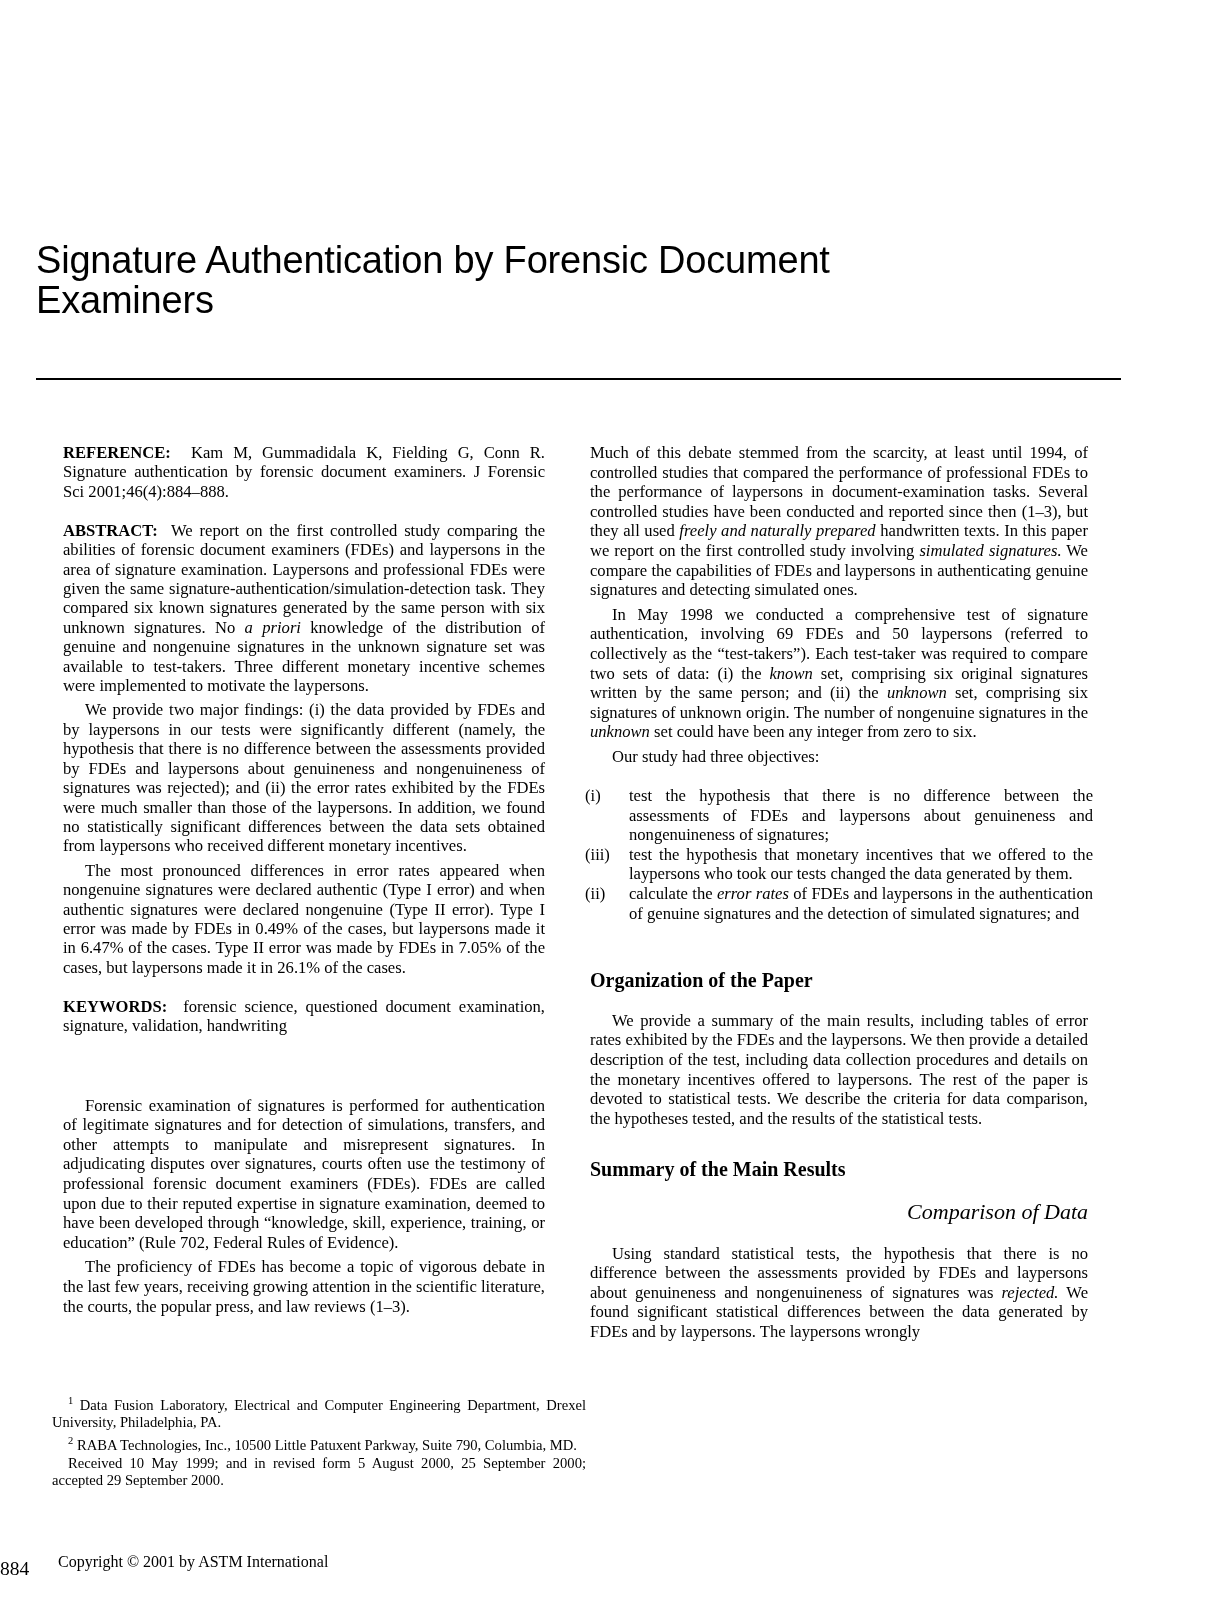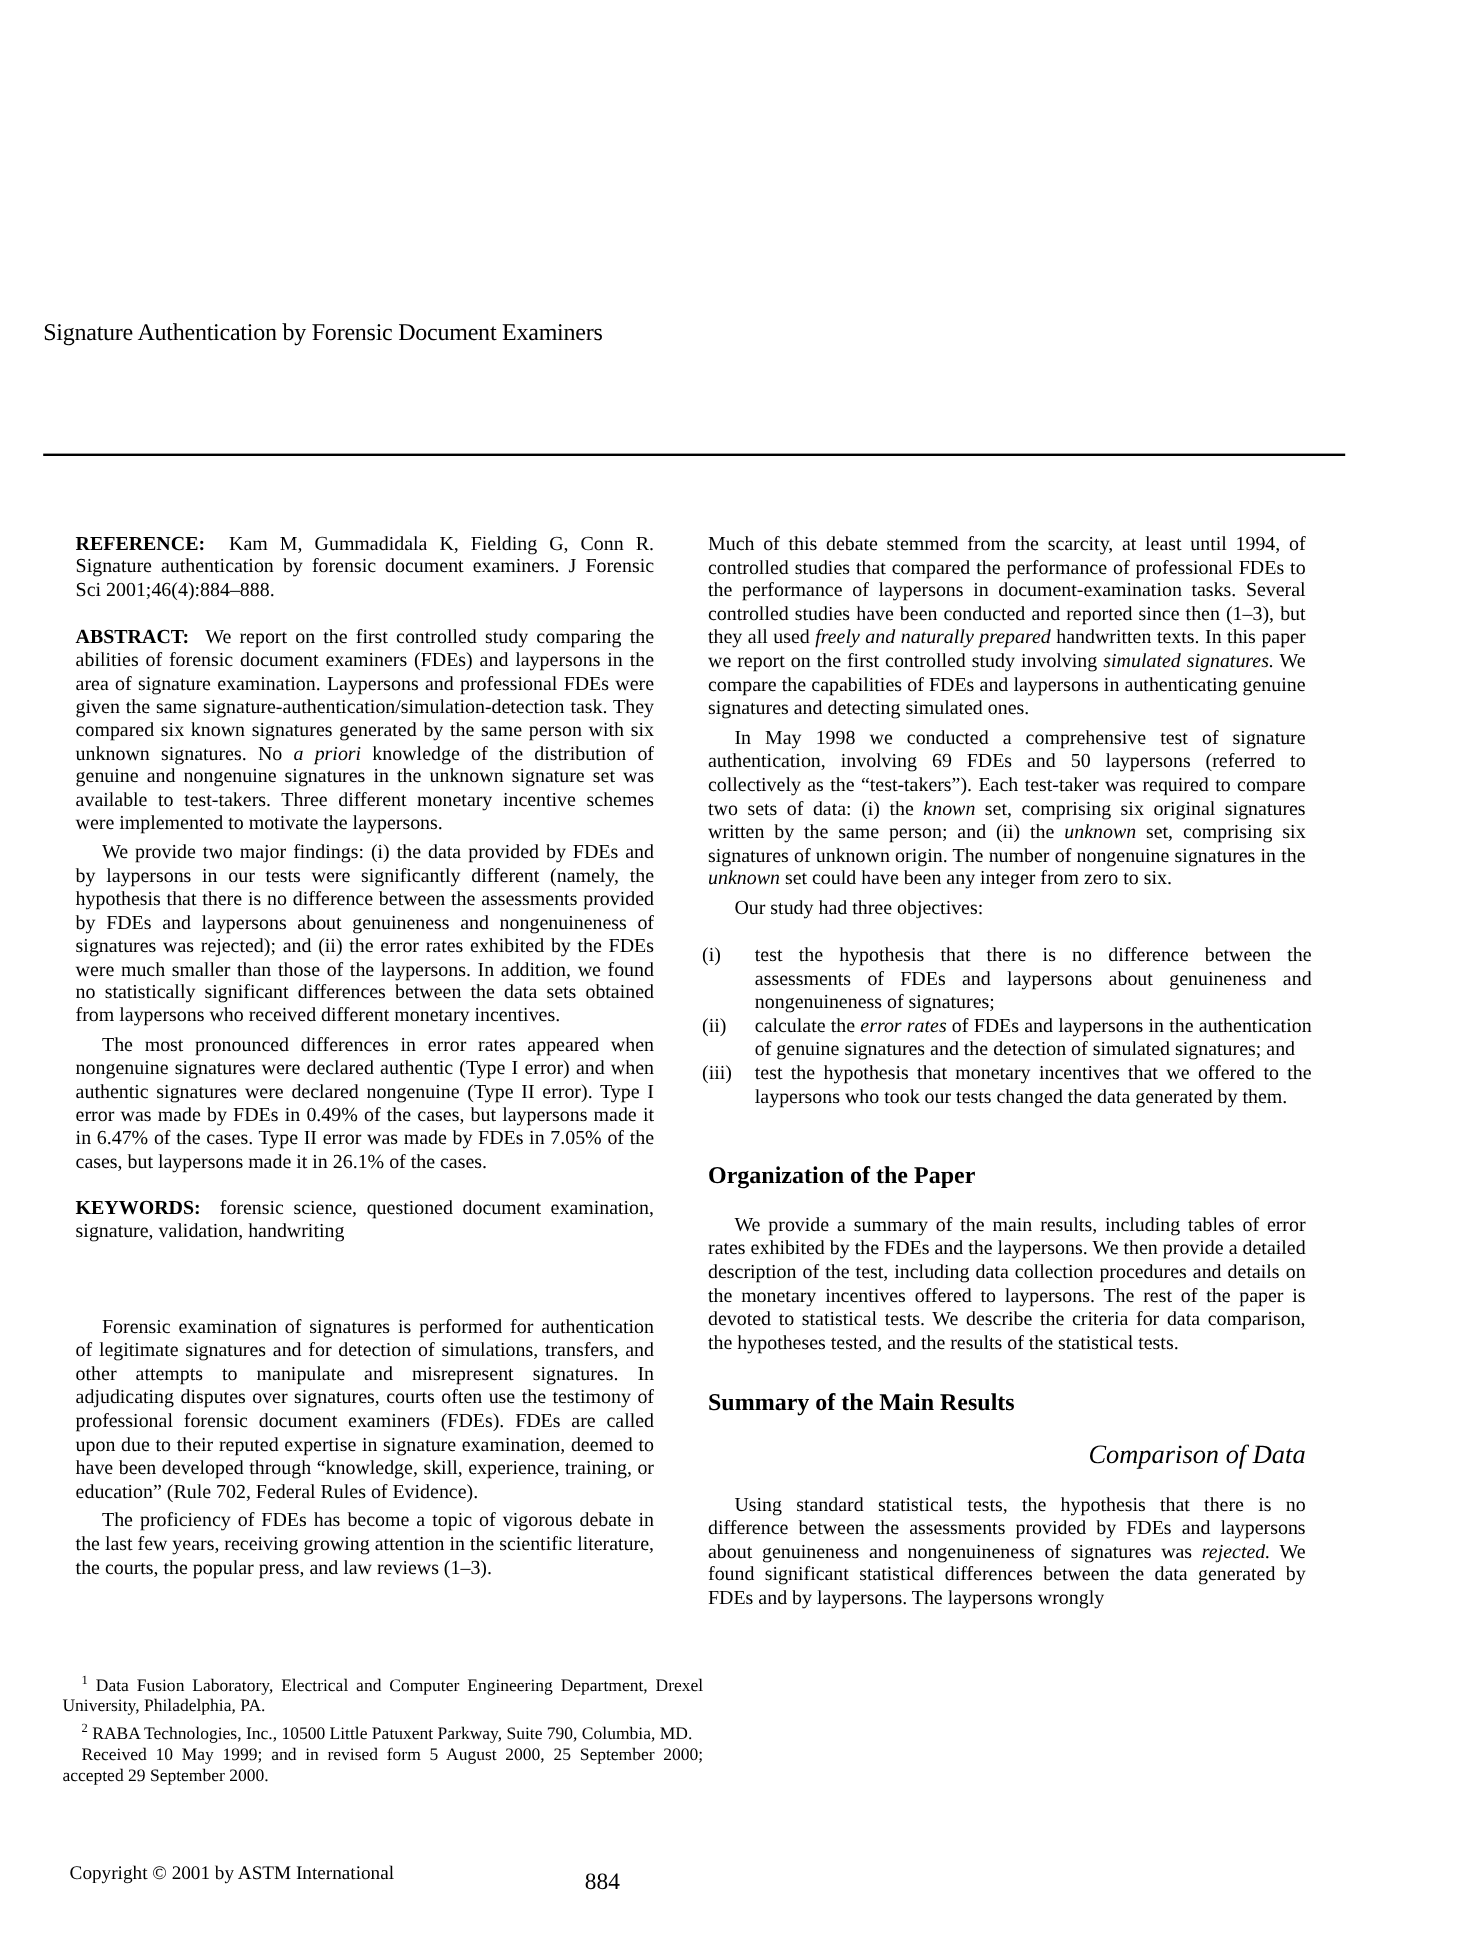--- a/index.html
+++ b/index.html
@@ -36,24 +36,24 @@
   }
   .authors sup {
     font-size: 0.62em;
     vertical-align: super;
     font-style: italic;
   }
 
   .article-title {
     position: absolute;
     left: 36px;
-    top: 244px;
+    top: 215px;
     width: 900px;
-    font-family: Liberation Serif, serif;
-    font-size: 20px;
+    font-family: Liberation Sans, sans-serif;
+    font-size: 38px;
     font-weight: 400;
     line-height: 40px;
     letter-spacing: -0.2px;
   }
 
   .title-rule {
     position: absolute;
     left: 36px;
     top: 378px;
     width: 1085px;
@@ -163,21 +163,21 @@
     top: 1553px;
     font-size: 16px;
     white-space: nowrap;
   }
 
   .page-number {
     position: absolute;
     left: 0;
     top: 1558px;
     width: 1004px;
-    text-align: center;
+    text-align: left;
     font-size: 19.5px;
   }
 </style>
 </head>
 <body>
 
 <div class="page">
 
 
   <h1 class="article-title">Signature Authentication by Forensic Document Examiners</h1>
@@ -209,26 +209,26 @@
     <p class="p-indent"><span>In May 1998 we conducted a comprehensive test of signature authentication, involving 69 FDEs and 50 laypersons (referred to collectively as the “test-takers”). Each test-taker was required to compare two sets of data: (i) the </span><span class="it">known</span><span> set, comprising six original signatures written by the same person; and (ii) the </span><span class="it">unknown</span><span> set, comprising six signatures of unknown origin. The number of nongenuine signatures in the </span><span class="it">unknown</span><span> set could have been any integer from zero to six.</span></p>
 
     <p class="p-indent">Our study had three objectives:</p>
 
     <ul class="obj-list" style="margin-top:19.6px">
       <li class="obj-item">
         <span class="obj-marker">(i)</span>
         <span class="obj-text"><span>test the hypothesis that there is no difference between the assessments of FDEs and laypersons about genuineness and nongenuineness of signatures;</span><span class="it"></span><span></span></span>
       </li>
       <li class="obj-item">
+        <span class="obj-marker wide">(iii)</span>
+        <span class="obj-text"><span>test the hypothesis that monetary incentives that we offered to the laypersons who took our tests changed the data generated by them.</span><span class="it"></span><span></span></span>
+      </li>
+      <li class="obj-item">
         <span class="obj-marker">(ii)</span>
         <span class="obj-text"><span>calculate the </span><span class="it">error rates</span><span> of FDEs and laypersons in the authentication of genuine signatures and the detection of simulated signatures; and</span></span>
-      </li>
-      <li class="obj-item">
-        <span class="obj-marker wide">(iii)</span>
-        <span class="obj-text"><span>test the hypothesis that monetary incentives that we offered to the laypersons who took our tests changed the data generated by them.</span><span class="it"></span><span></span></span>
       </li>
     </ul>
 
     <p class="heading-b" style="margin-top:48px">Organization of the Paper</p>
 
     <p class="p-indent" style="margin-top:20px">We provide a summary of the main results, including tables of error rates exhibited by the FDEs and the laypersons. We then provide a detailed description of the test, including data collection procedures and details on the monetary incentives offered to laypersons. The rest of the paper is devoted to statistical tests. We describe the criteria for data comparison, the hypotheses tested, and the results of the statistical tests.</p>
 
     <p class="heading-b" style="margin-top:32px">Summary of the Main Results</p>
 
     <p class="heading-i" style="margin-top:22px">Comparison of Data</p>

